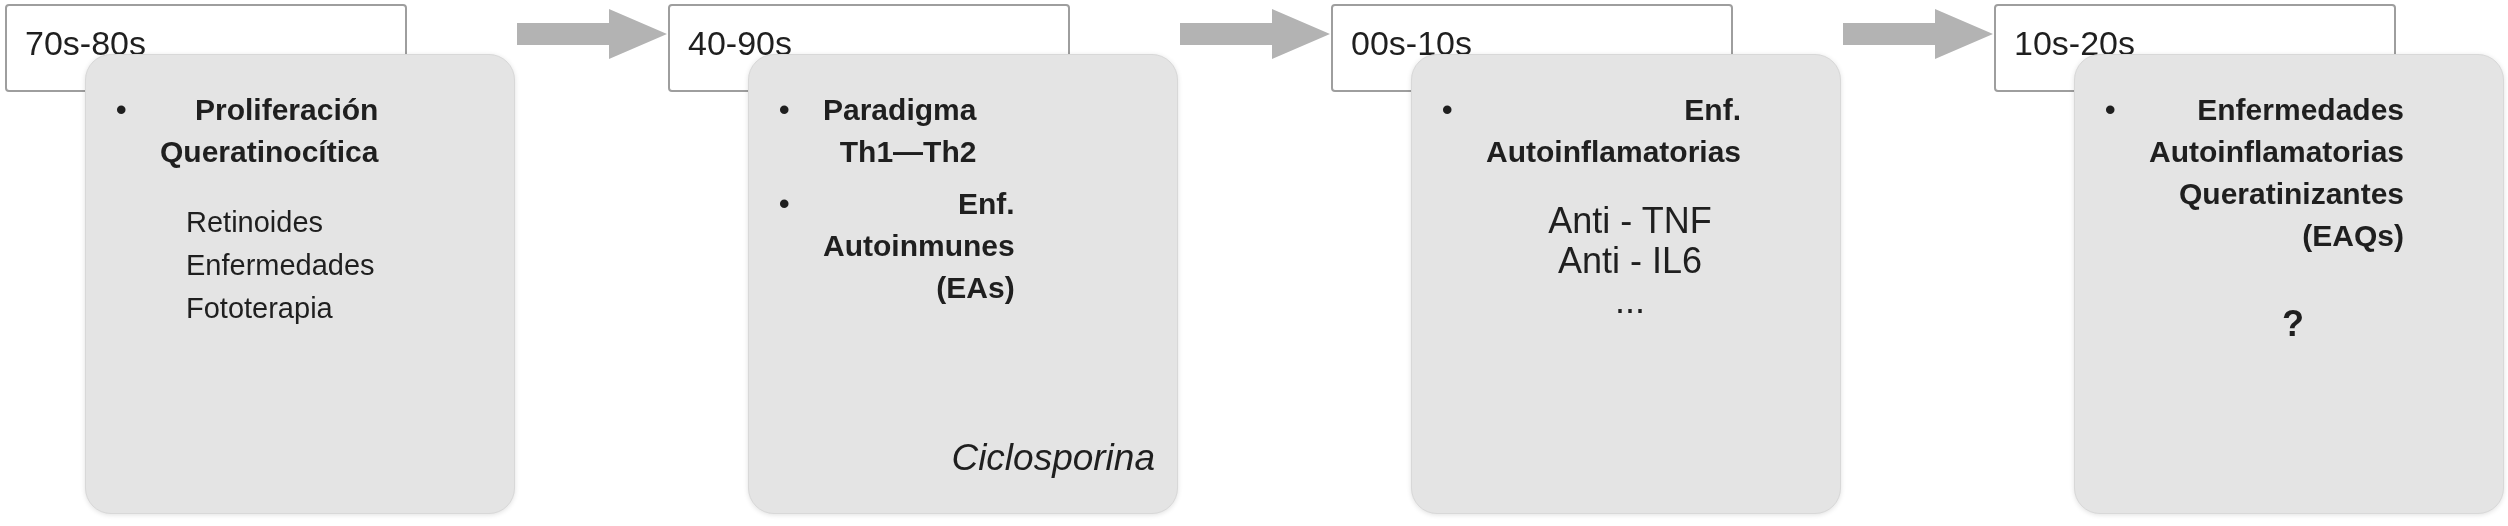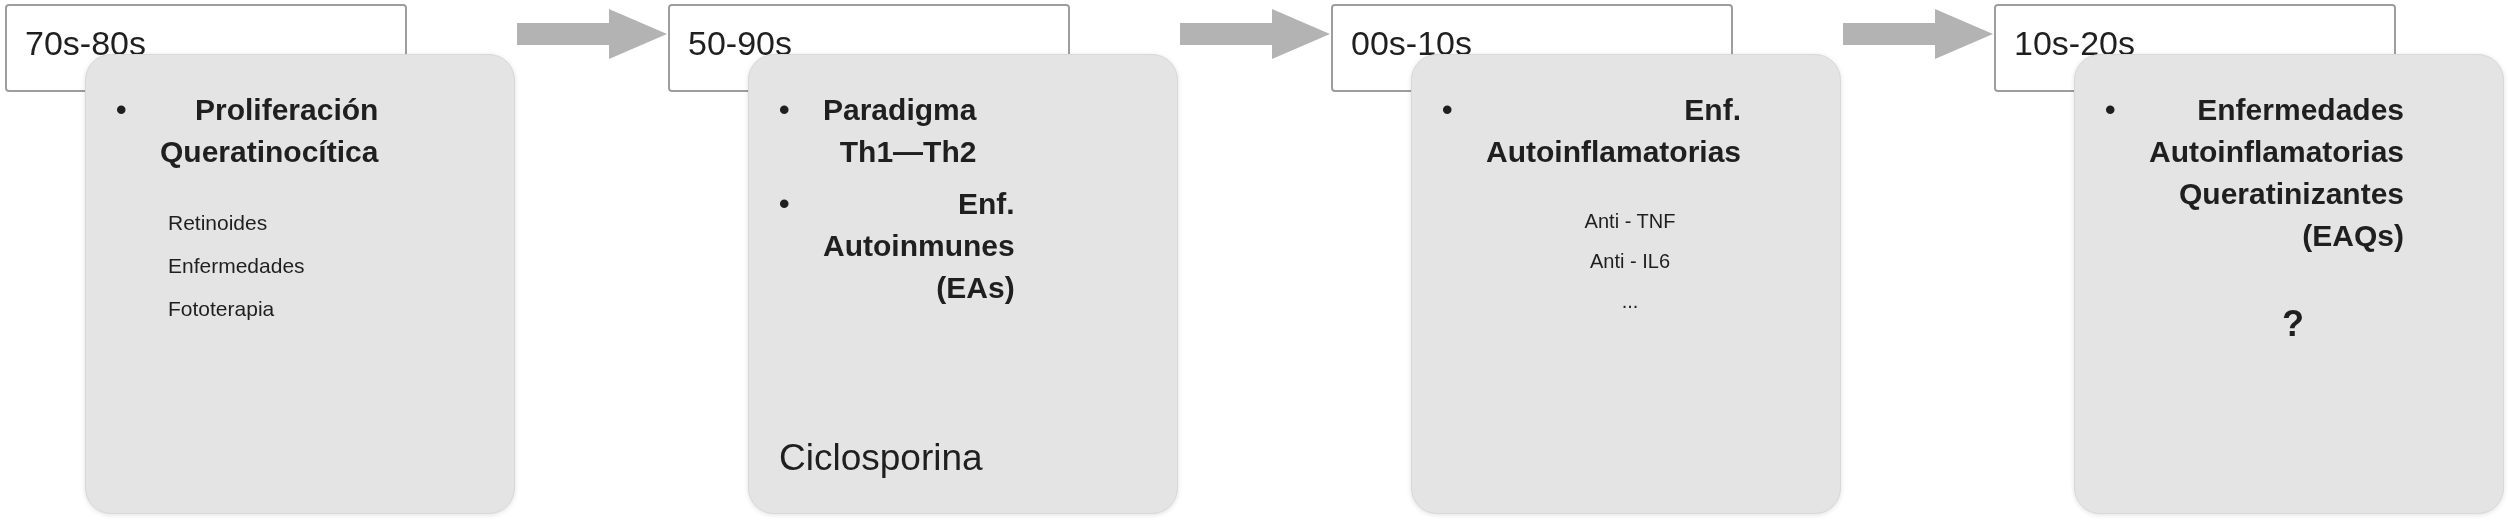--- a/index.html
+++ b/index.html
@@ -61,36 +61,37 @@
     line-height: 42px;
   }
   .bullet-text {
     font-weight: bold;
     font-size: 30px;
     line-height: 42px;
     white-space: pre-line;
     text-align: right;
   }
   .plain-lines {
-    margin: 18px 0 0 52px;
-    font-size: 21px;
+    margin: 18px 0 0 70px;
+    font-size: 29px;
     line-height: 43px;
   }
   .centered-lines {
     margin-top: 18px;
     text-align: center;
-    font-size: 20px;
+    font-size: 36px;
     line-height: 40px;
   }
   .footer-cyclo {
     margin-top: auto;
-    text-align: left;
+    text-align: right;
     font-size: 37px;
     line-height: 42px;
     padding-bottom: 6px;
+    font-style: italic;
   }
   .footer-q {
     margin-top: 36px;
     text-align: center;
     font-size: 36px;
     font-weight: bold;
   }
   .arrow-wrap {
     flex: none;
     width: 153px;
@@ -123,21 +124,21 @@
   </div>
 
   <div class="arrow-wrap">
     <svg width="150" height="52" viewBox="0 0 150 52">
       <polygon points="0,15 92,15 92,1 150,26 92,51 92,37 0,37" fill="#b3b3b3"></polygon>
     </svg>
   </div>
 
   <div class="era">
     <div class="label-box">
-      <span class="label-text">50-90s</span>
+      <span class="label-text">40-90s</span>
     </div>
     <div class="card">
       <div class="bullet-item">
         <span class="bullet">•</span>
         <span class="bullet-text">Paradigma
 Th1—Th2</span>
       </div>
       <div class="bullet-item">
         <span class="bullet">•</span>
         <span class="bullet-text">Enf.

